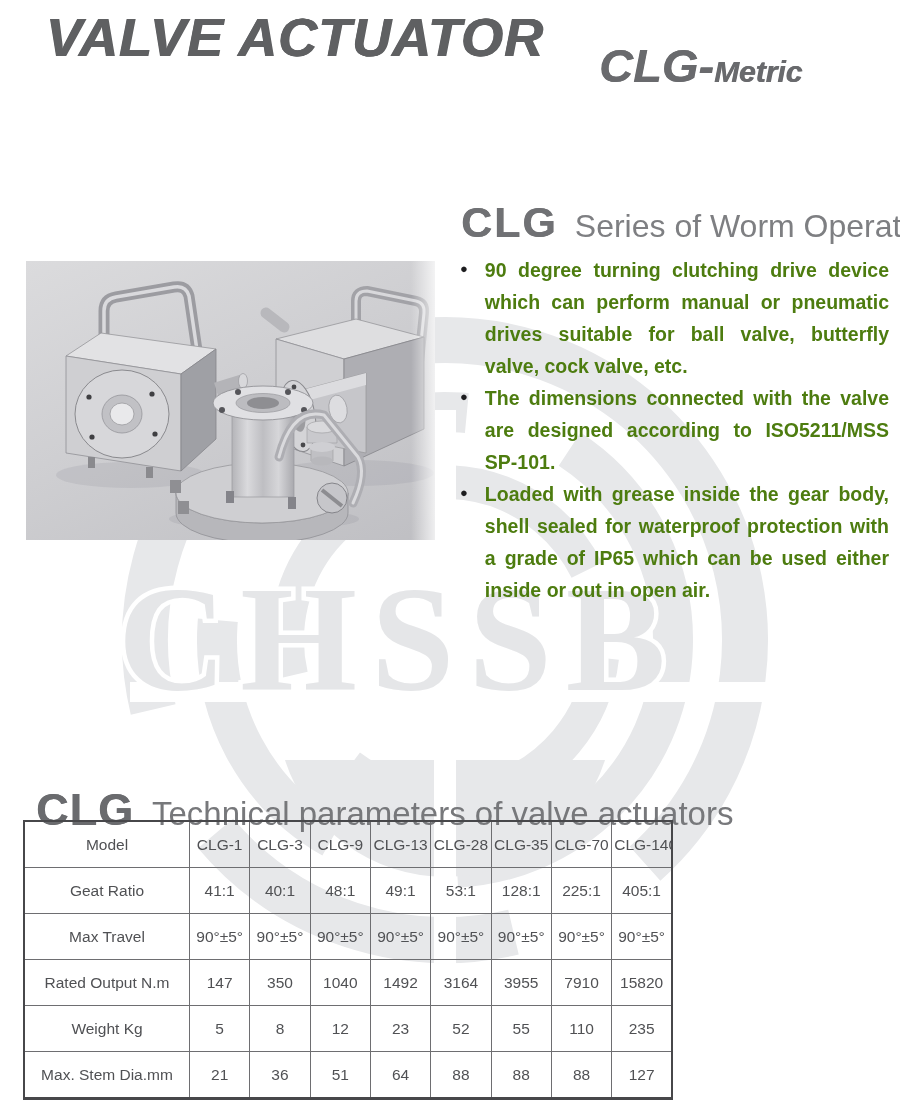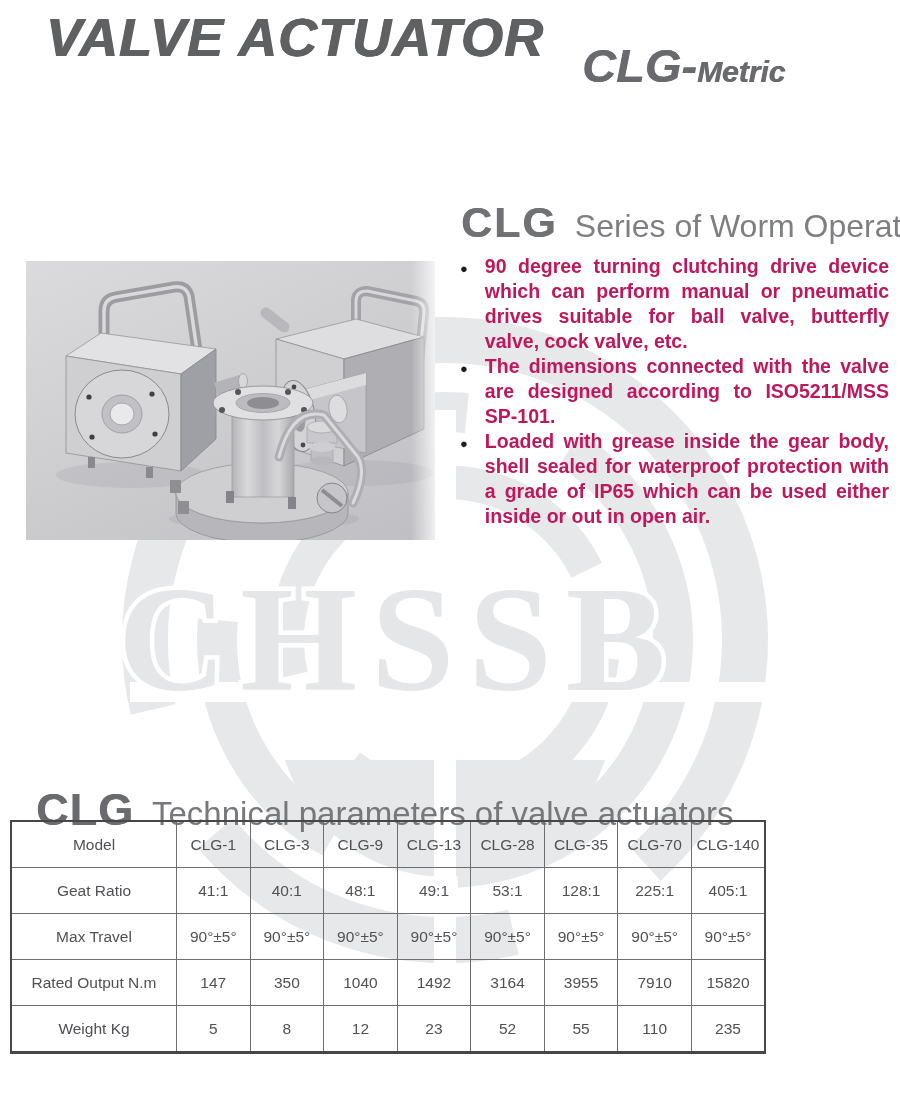--- a/index.html
+++ b/index.html
@@ -13,21 +13,21 @@
   .watermark-layer{z-index:0;pointer-events:none;padding-left:16px;}
 
   
   .main-title{
     position:absolute;left:46px;top:6px;
     font-size:54px;font-weight:bold;font-style:italic;
     color:#5f6062;letter-spacing:1px;white-space:nowrap;
     text-shadow:0.8px 0 0 #5f6062, -0.4px 0 0 #5f6062;
   }
   .sub-title{
-    position:absolute;left:582px;top:38px;white-space:nowrap;
+    position:absolute;left:599px;top:38px;white-space:nowrap;
     color:#696a6d;font-style:italic;font-weight:bold;
     display:flex;align-items:baseline;
     text-shadow:0.6px 0 0 #696a6d;
     text-align:center;
   }
   .sub-title .code{font-size:47px;letter-spacing:0px;}
   .sub-title .suffix{font-size:30px;letter-spacing:0px;}
 
   
   .intro-heading{
@@ -39,21 +39,21 @@
     text-shadow:0.5px 0 0 #707174;
   }
   .intro-heading .text{font-size:32px;color:#7e7f82;letter-spacing:0px;}
 
   .bullet-list{
     position:absolute;left:460px;top:254px;width:429px;
     margin:0;padding:0;list-style:none;
   }
   .bullet-list li{
     display:flex;gap:17px;
-    font-size:19.5px;line-height:25px;font-weight:bold;color:#be185d;
+    font-size:19.5px;line-height:32px;font-weight:bold;color:#4d7c0f;
   }
   .bullet-list li::before{
     content:"\25CF";
     font-size:13px;line-height:30px;flex:0 0 auto;color:#1d1d1f;
   }
   .bullet-list li span{flex:1 1 auto;text-align:justify;}
 
   
   .product-image{
     position:absolute;left:26px;top:261px;width:409px;height:279px;
@@ -66,21 +66,21 @@
     position:absolute;left:36px;top:762px;white-space:nowrap;
     display:flex;align-items:baseline;gap:18px;
   }
   .params-heading .code{
     font-size:45px;font-weight:bold;color:#6a6b6e;letter-spacing:1px;
     text-shadow:0.6px 0 0 #6a6b6e;
   }
   .params-heading .text{font-size:33px;color:#77787b;margin-top:33px;}
 
   .params-table{
-    position:absolute;left:10px;top:820px;width:756px;
+    position:absolute;left:23px;top:820px;width:650px;
     border-collapse:collapse;table-layout:fixed;
     background:transparent;
     padding-left:19px;
   }
   .params-table td,.params-table th{
     border:1px solid #6e6e71;
     height:45px;padding:0 2px;
     text-align:center;vertical-align:middle;
     font-size:15.5px;font-weight:normal;color:#505154;
     overflow:hidden;white-space:nowrap;
@@ -293,17 +293,28 @@
             <td class="model-col">Weight Kg</td>
             <td>5</td>
             <td>8</td>
             <td>12</td>
             <td>23</td>
             <td>52</td>
             <td>55</td>
             <td>110</td>
             <td>235</td>
           </tr>
+          <tr>
+            <td class="model-col">Max. Stem Dia.mm</td>
+            <td>21</td>
+            <td>36</td>
+            <td>51</td>
+            <td>64</td>
+            <td>88</td>
+            <td>88</td>
+            <td>88</td>
+            <td>127</td>
+          </tr>
         </tbody>
     </table>
 
   </div>
 </div>
 
 </body></html>

